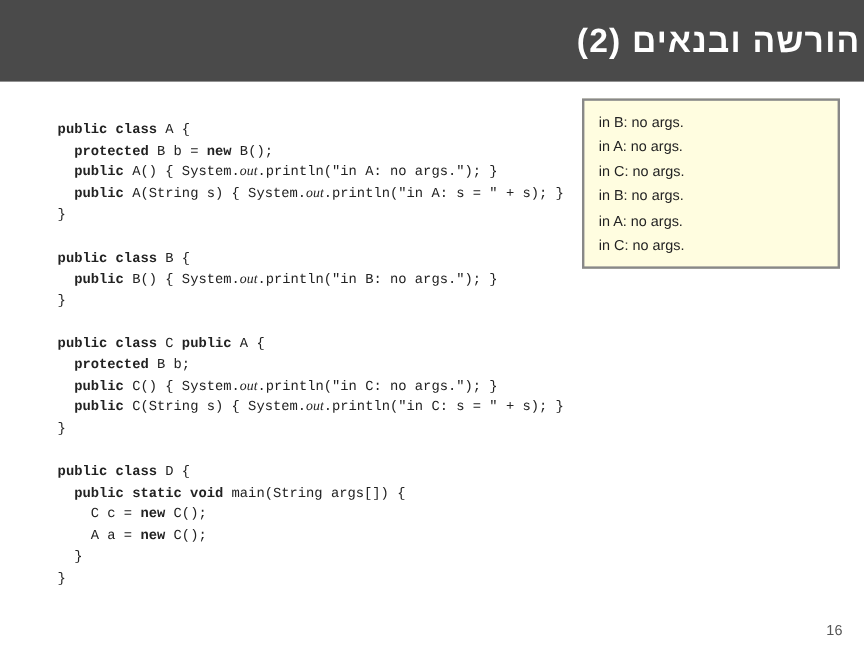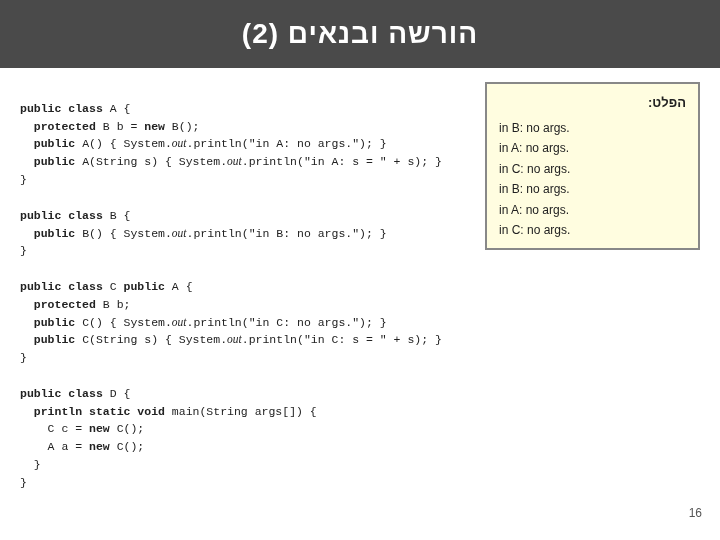--- a/index.html
+++ b/index.html
@@ -8,33 +8,33 @@
       height: 540px;
       background: #ffffff;
       font-family: Arial, sans-serif;
       overflow: hidden;
       position: relative;
     }
 
     .title-bar {
       background: #4a4a4a;
       color: #ffffff;
-      text-align: center;
-      padding: 18px 18px;
+      padding: 18px 3px;
       font-size: 28px;
       font-weight: bold;
       direction: rtl;
       letter-spacing: 1px;
     }
 
     .content-area {
       display: flex;
       padding: 14px 20px 10px 20px;
       gap: 10px;
       position: relative;
+      margin-left: 28px;
     }
 
     .code-block {
       flex: 1;
       font-family: 'Courier New', monospace;
       font-size: 11.5px;
       line-height: 1.55;
       color: #222;
       white-space: pre;
     }
@@ -72,21 +72,21 @@
     }
 
     .output-text {
       color: #222;
       font-family: Liberation Sans, sans-serif;
       font-size: 12px;
     }
 
     .page-number {
       position: absolute;
-      bottom: 20px;
+      bottom: 8px;
       right: 18px;
       font-size: 12px;
       color: #555;
     }
   </style>
 </head>
 <body>
 
 <div class="title-bar">
   <span>הורשה ובנאים (2)</span>
@@ -104,29 +104,28 @@
   <span class="kw">public</span> B() { System.<span class="it">out</span>.println("in B: no args."); }
 }
 
 </span><span><span class="kw">public class</span> C <span class="kw">public</span> A {
   <span class="kw">protected</span> B b;
   <span class="kw">public</span> C() { System.<span class="it">out</span>.println("in C: no args."); }
   <span class="kw">public</span> C(String s) { System.<span class="it">out</span>.println("in C: s = " + s); }
 }
 
 </span><span><span class="kw">public class</span> D {
-  <span class="kw">println static void</span> main(String args[]) {
+  <span class="kw">public static void</span> main(String args[]) {
     C c = <span class="kw">new</span> C();
     A a = <span class="kw">new</span> C();
   }
 }</span>
   </div>
 
   <div class="output-box">
-    <div class="output-label">הפלט:</div>
     <div class="output-text">
       <div>in B: no args.</div>
       <div>in A: no args.</div>
       <div>in C: no args.</div>
       <div>in B: no args.</div>
       <div>in A: no args.</div>
       <div>in C: no args.</div>
     </div>
   </div>
 </div>

